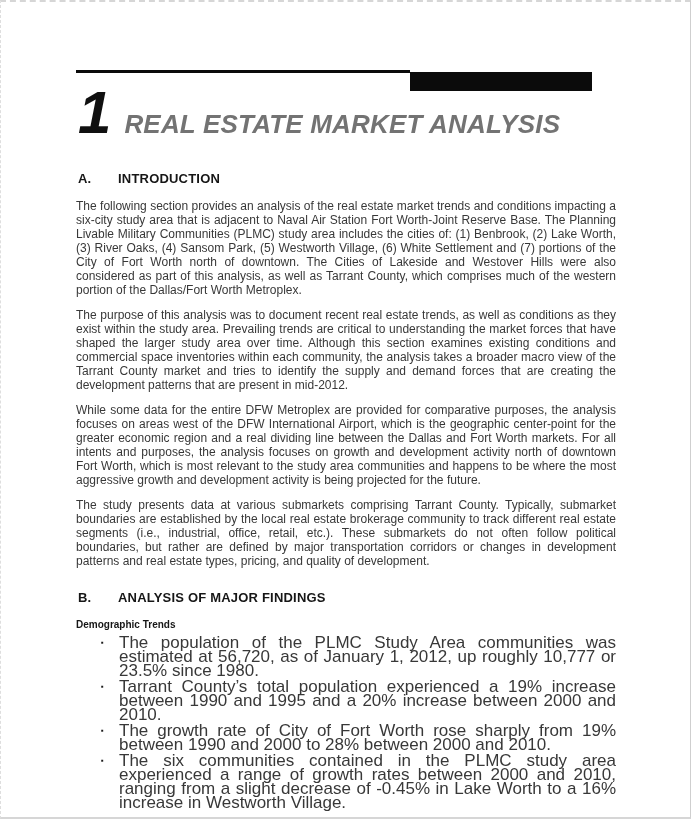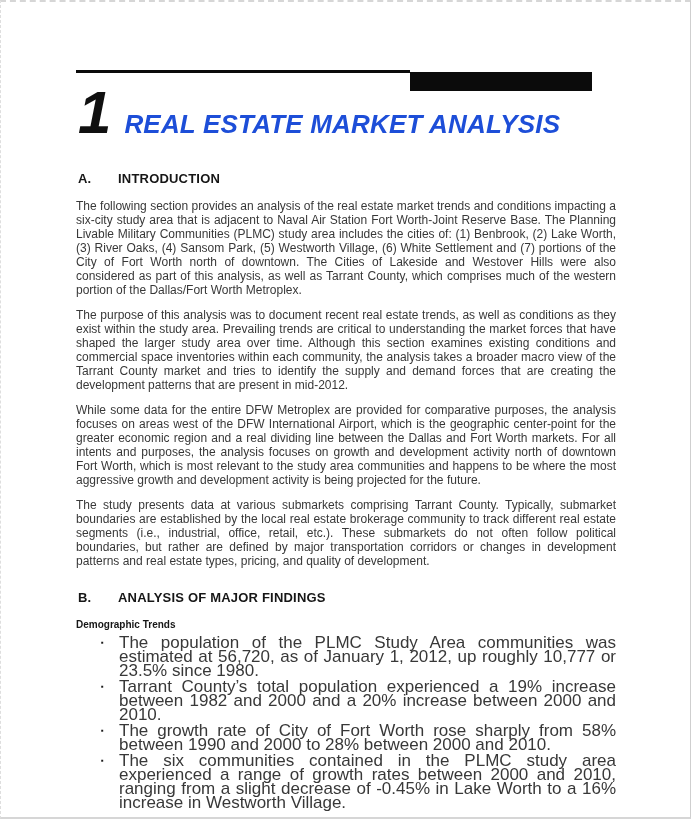--- a/index.html
+++ b/index.html
@@ -36,21 +36,21 @@
   .title-row {
     display: flex; align-items: flex-end; gap: 15px;
     margin: 0 0 34px 2px; height: 46px;
   }
   .chapter-num {
     font-size: 60px; font-weight: bold; font-style: italic;
     line-height: 0.78; color: #101010; letter-spacing: -2px;
   }
   .doc-title {
     margin: 0; font-size: 26px; font-weight: bold; font-style: italic;
-    color: #1d4ed8; letter-spacing: 0.2px; line-height: 1; white-space: nowrap;
+    color: #737373; letter-spacing: 0.2px; line-height: 1; white-space: nowrap;
   }
   
   .sec-head {
     font-weight: bold; font-size: 13px; color: #161616;
     letter-spacing: 0.2px; margin: 0 0 13px 2px;
   }
   .sec-label { display: inline-block; width: 40px; }
   .para {
     margin: 8px 0 11px 0;
     font-size: 12px; line-height: 14px;
@@ -105,25 +105,25 @@
         <span class="sec-label">B.</span><span>ANALYSIS OF MAJOR FINDINGS</span>
       </div>
       <div class="subhead">Demographic Trends</div>
       <ul class="bullets">
         <li>
           <span class="bullet-glyph">▪</span>
           <span class="bullet-text">The population of the PLMC Study Area communities was estimated at 56,720, as of January 1, 2012, up roughly 10,777 or 23.5% since 1980.</span>
         </li>
         <li>
           <span class="bullet-glyph">▪</span>
-          <span class="bullet-text">Tarrant County’s total population experienced a 19% increase between 1982 and 2000 and a 20% increase between 2000 and 2010.</span>
+          <span class="bullet-text">Tarrant County’s total population experienced a 19% increase between 1990 and 1995 and a 20% increase between 2000 and 2010.</span>
         </li>
         <li>
           <span class="bullet-glyph">▪</span>
-          <span class="bullet-text">The growth rate of City of Fort Worth rose sharply from 58% between 1990 and 2000 to 28% between 2000 and 2010.</span>
+          <span class="bullet-text">The growth rate of City of Fort Worth rose sharply from 19% between 1990 and 2000 to 28% between 2000 and 2010.</span>
         </li>
         <li>
           <span class="bullet-glyph">▪</span>
           <span class="bullet-text">The six communities contained in the PLMC study area experienced a range of growth rates between 2000 and 2010, ranging from a slight decrease of -0.45% in Lake Worth to a 16% increase in Westworth Village.</span>
         </li>
       </ul>
     </section>
 
   </div>
 </div>

